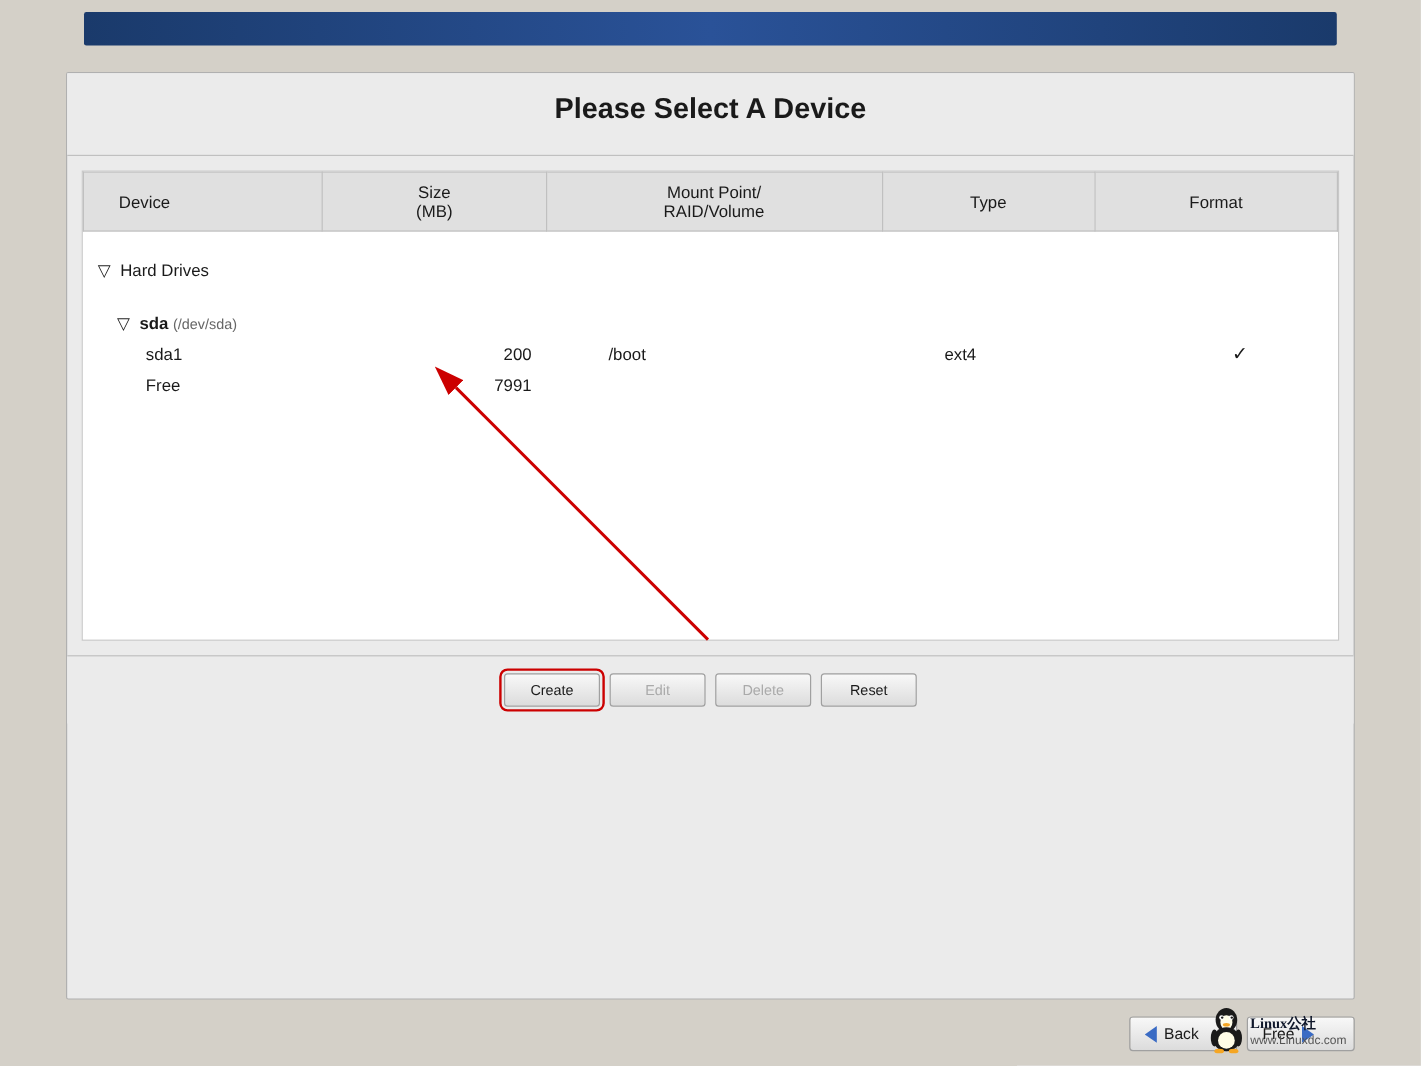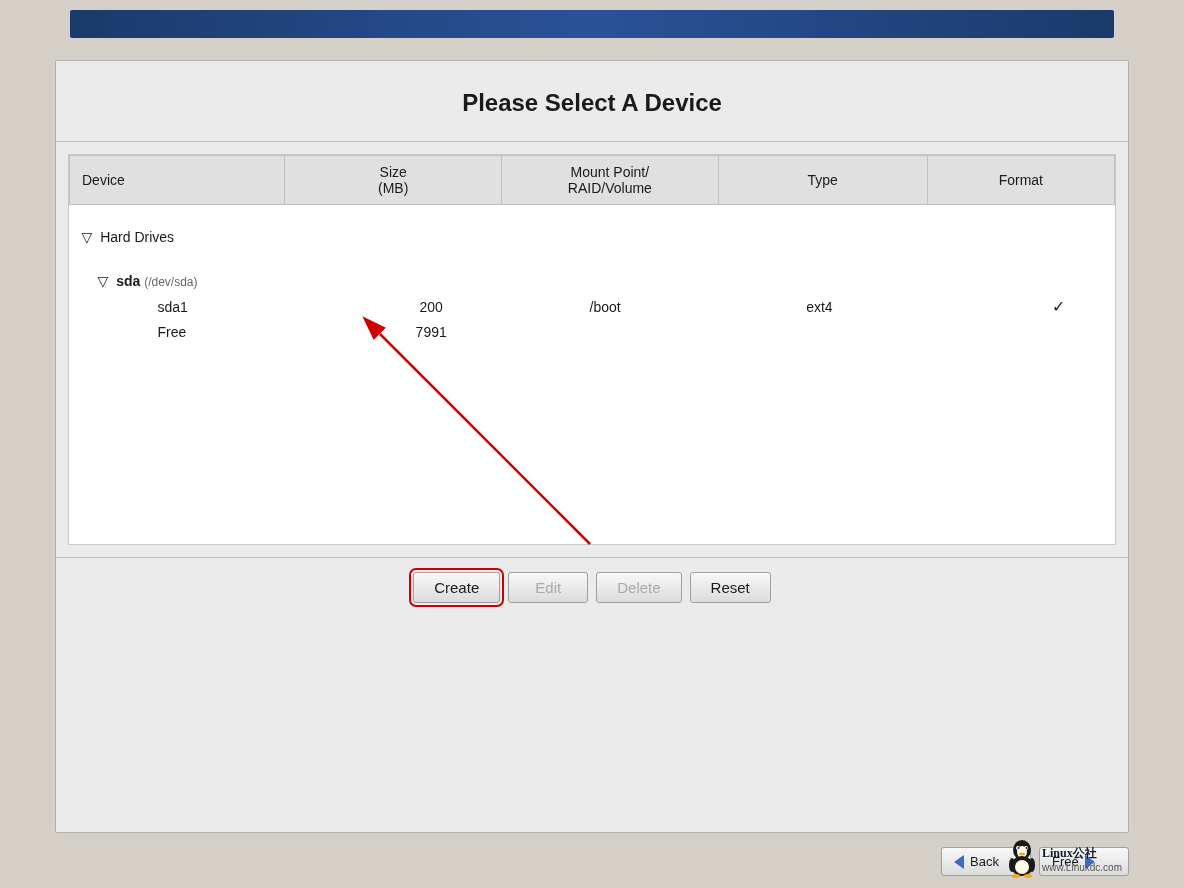--- a/index.html
+++ b/index.html
@@ -33,37 +33,37 @@
       bottom: 55px;
       background: #ebebeb;
       border: 1px solid #b0b0b0;
       border-radius: 2px;
     }
 
     
     .title-section {
       background: #ebebeb;
       text-align: center;
-      padding: 28px 20px 24px;
+      padding: 16px 20px 24px;
       border-bottom: 1px solid #c0c0c0;
     }
     .title-section h1 {
       font-size: 24px;
       font-weight: bold;
       color: #1a1a1a;
     }
 
     .device-table {
       width: 100%;
       border-collapse: collapse;
     }
     .device-table th {
       background: #e0e0e0;
       border: 1px solid #c0c0c0;
-      padding: 8px 12px;
+      padding: 8px 29px;
       text-align: center;
       font-weight: normal;
       color: #1a1a1a;
     }
     .device-table th.device-col { text-align: left; }
     .device-table td {
       padding: 5px 12px;
       border: none;
       color: #1a1a1a;
     }
@@ -79,24 +79,24 @@
     }
 
     .sda-row td {
       padding: 4px 24px 4px 28px;
       color: #1a1a1a;
     }
     .sda-label { font-weight: bold; }
     .sda-path { font-size: 12px; color: #666; font-weight: normal; }
 
     .partition-row td {
-      padding: 4px 12px 4px 88px;
+      padding: 4px 12px 4px 52px;
     }
     .partition-name { }
-    .size-col { text-align: center; padding-right: 20px; }
+    .size-col { text-align: right; padding-right: 20px; }
     .mount-col { }
     .type-col { text-align: left; }
     .format-col { text-align: center; }
 
     .checkmark {
       color: #1a1a1a;
       font-size: 16px;
     }
 
     
@@ -107,21 +107,21 @@
       justify-content: center;
       gap: 8px;
       border-top: 1px solid #c0c0c0;
     }
 
     .btn {
       padding: 6px 20px;
       background: linear-gradient(to bottom, #f8f8f8, #dcdcdc);
       border: 1px solid #a0a0a0;
       border-radius: 3px;
-      font-size: 15px;
+      font-size: 12px;
       color: #1a1a1a;
       cursor: pointer;
       min-width: 80px;
     }
     .btn:disabled { color: #aaa; cursor: default; }
     .btn-create {
       outline: 2px solid #cc0000;
       outline-offset: 2px;
     }
 

